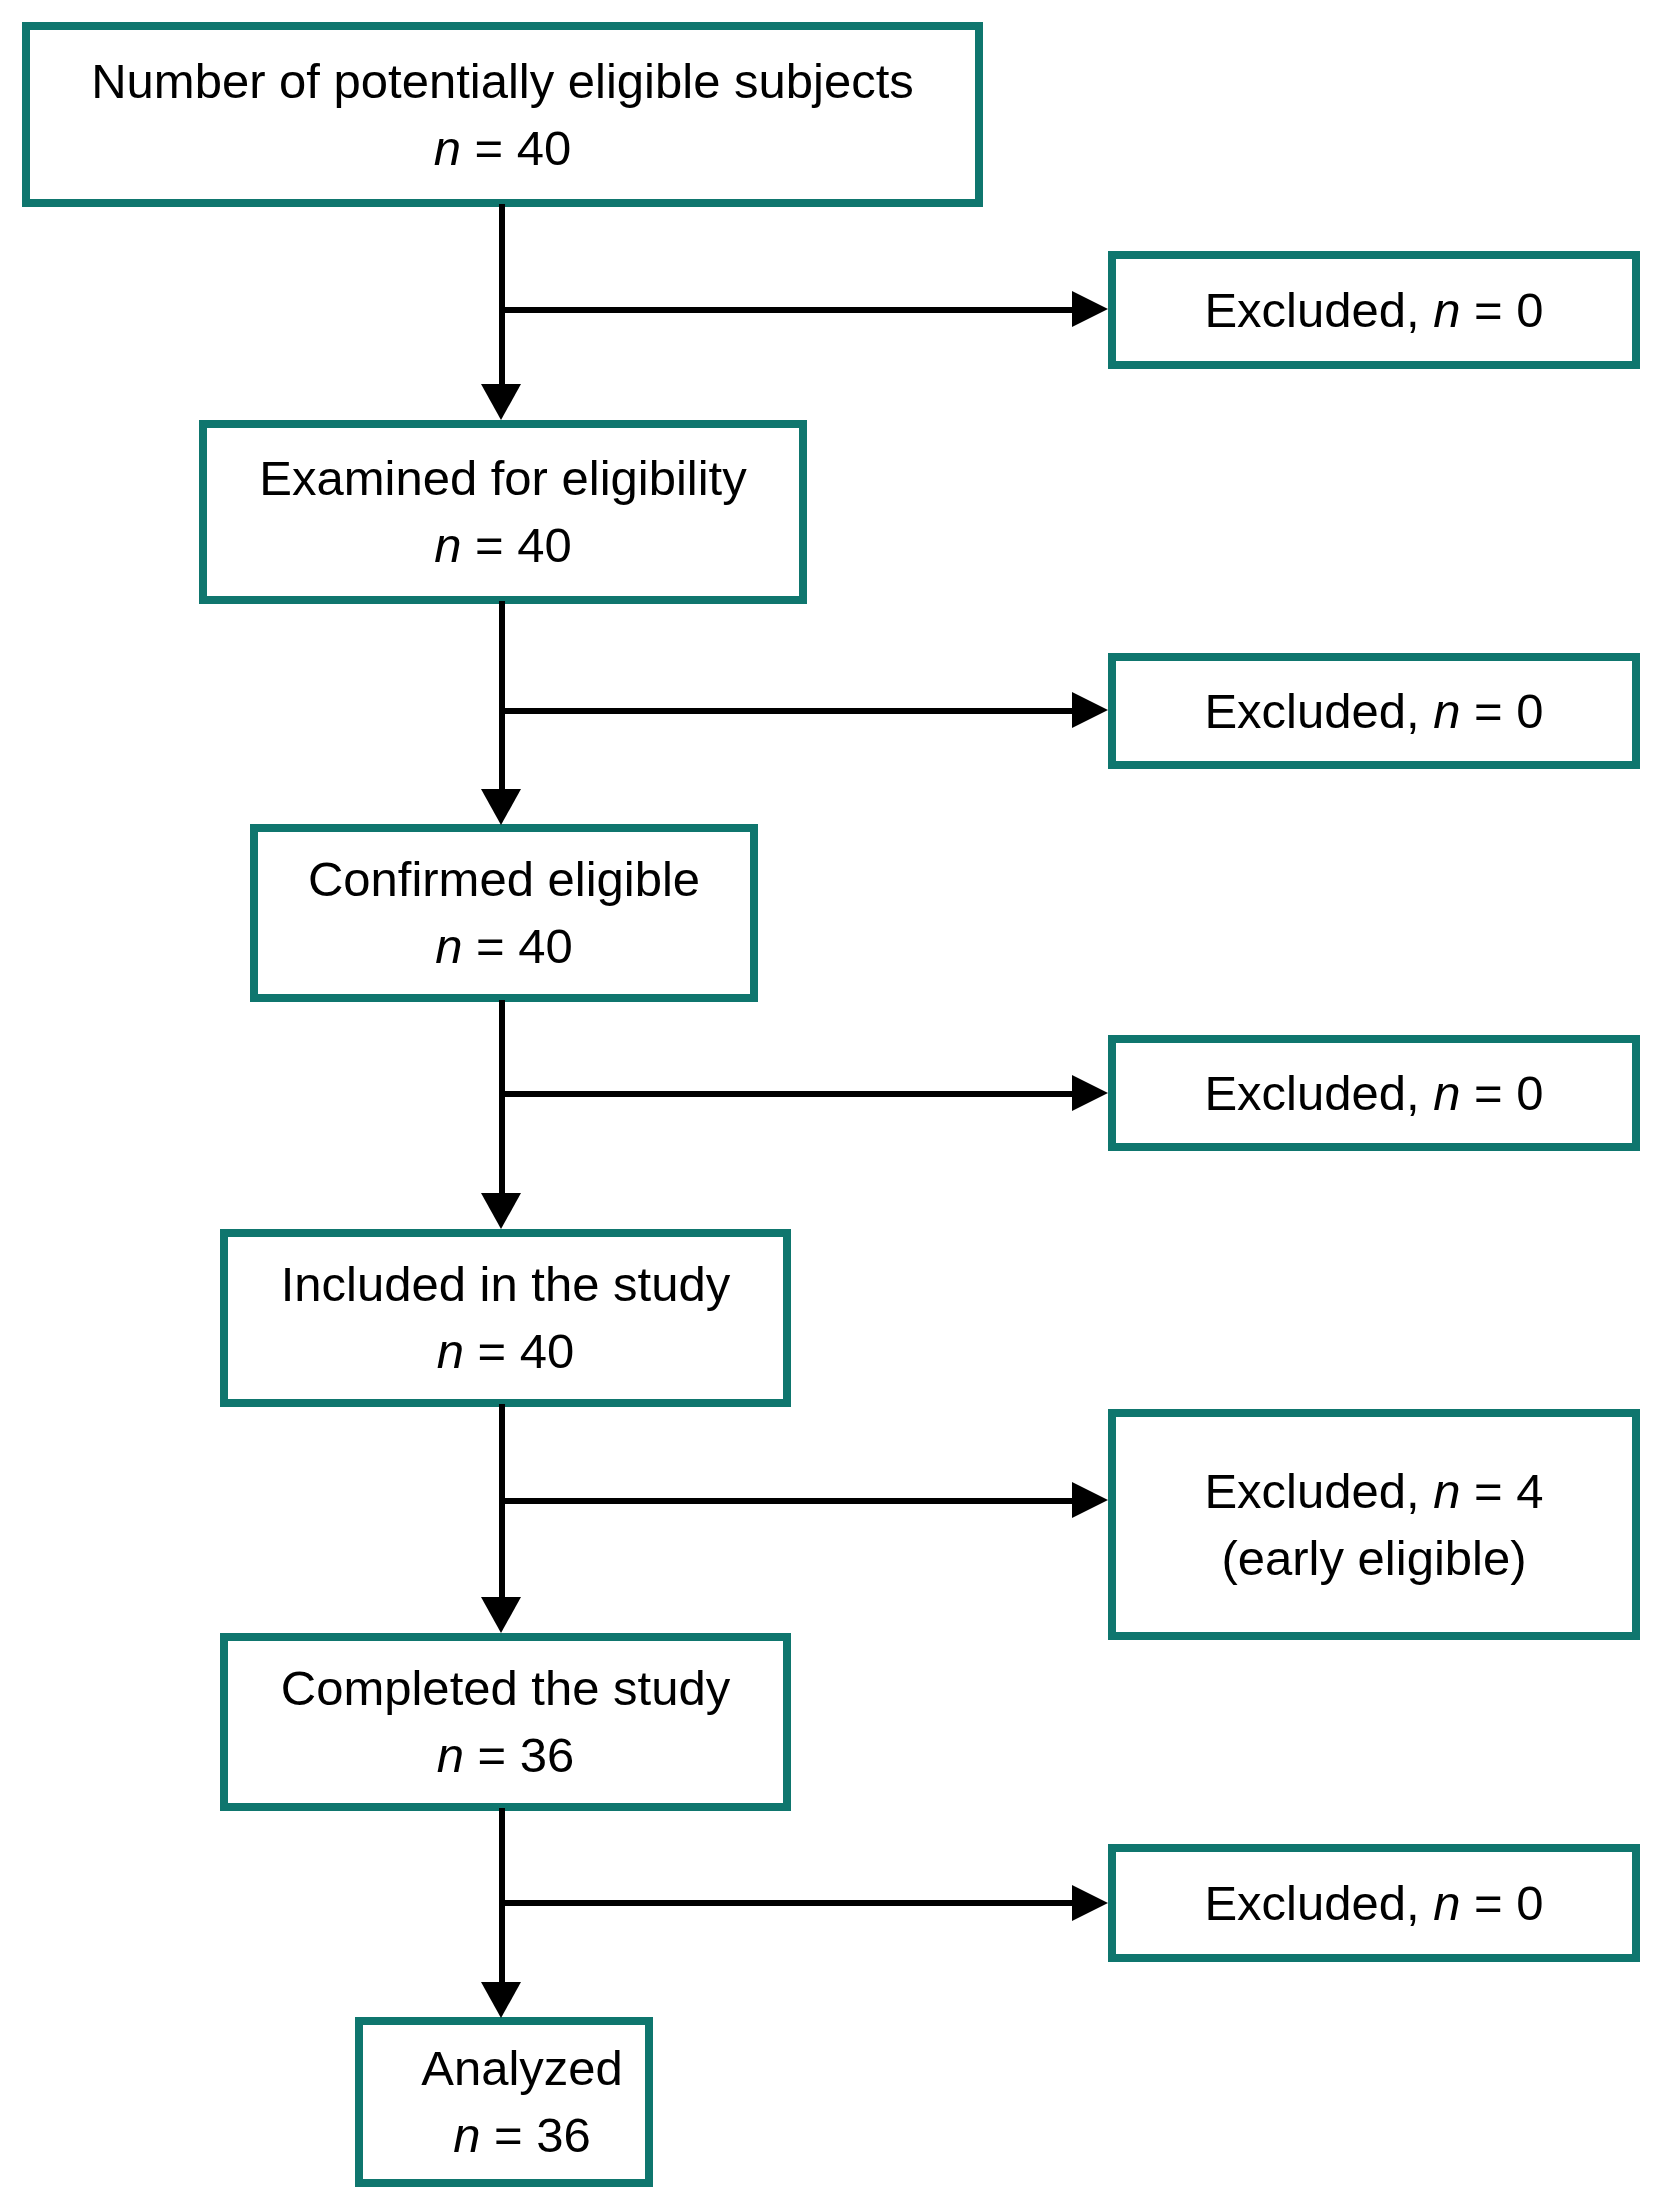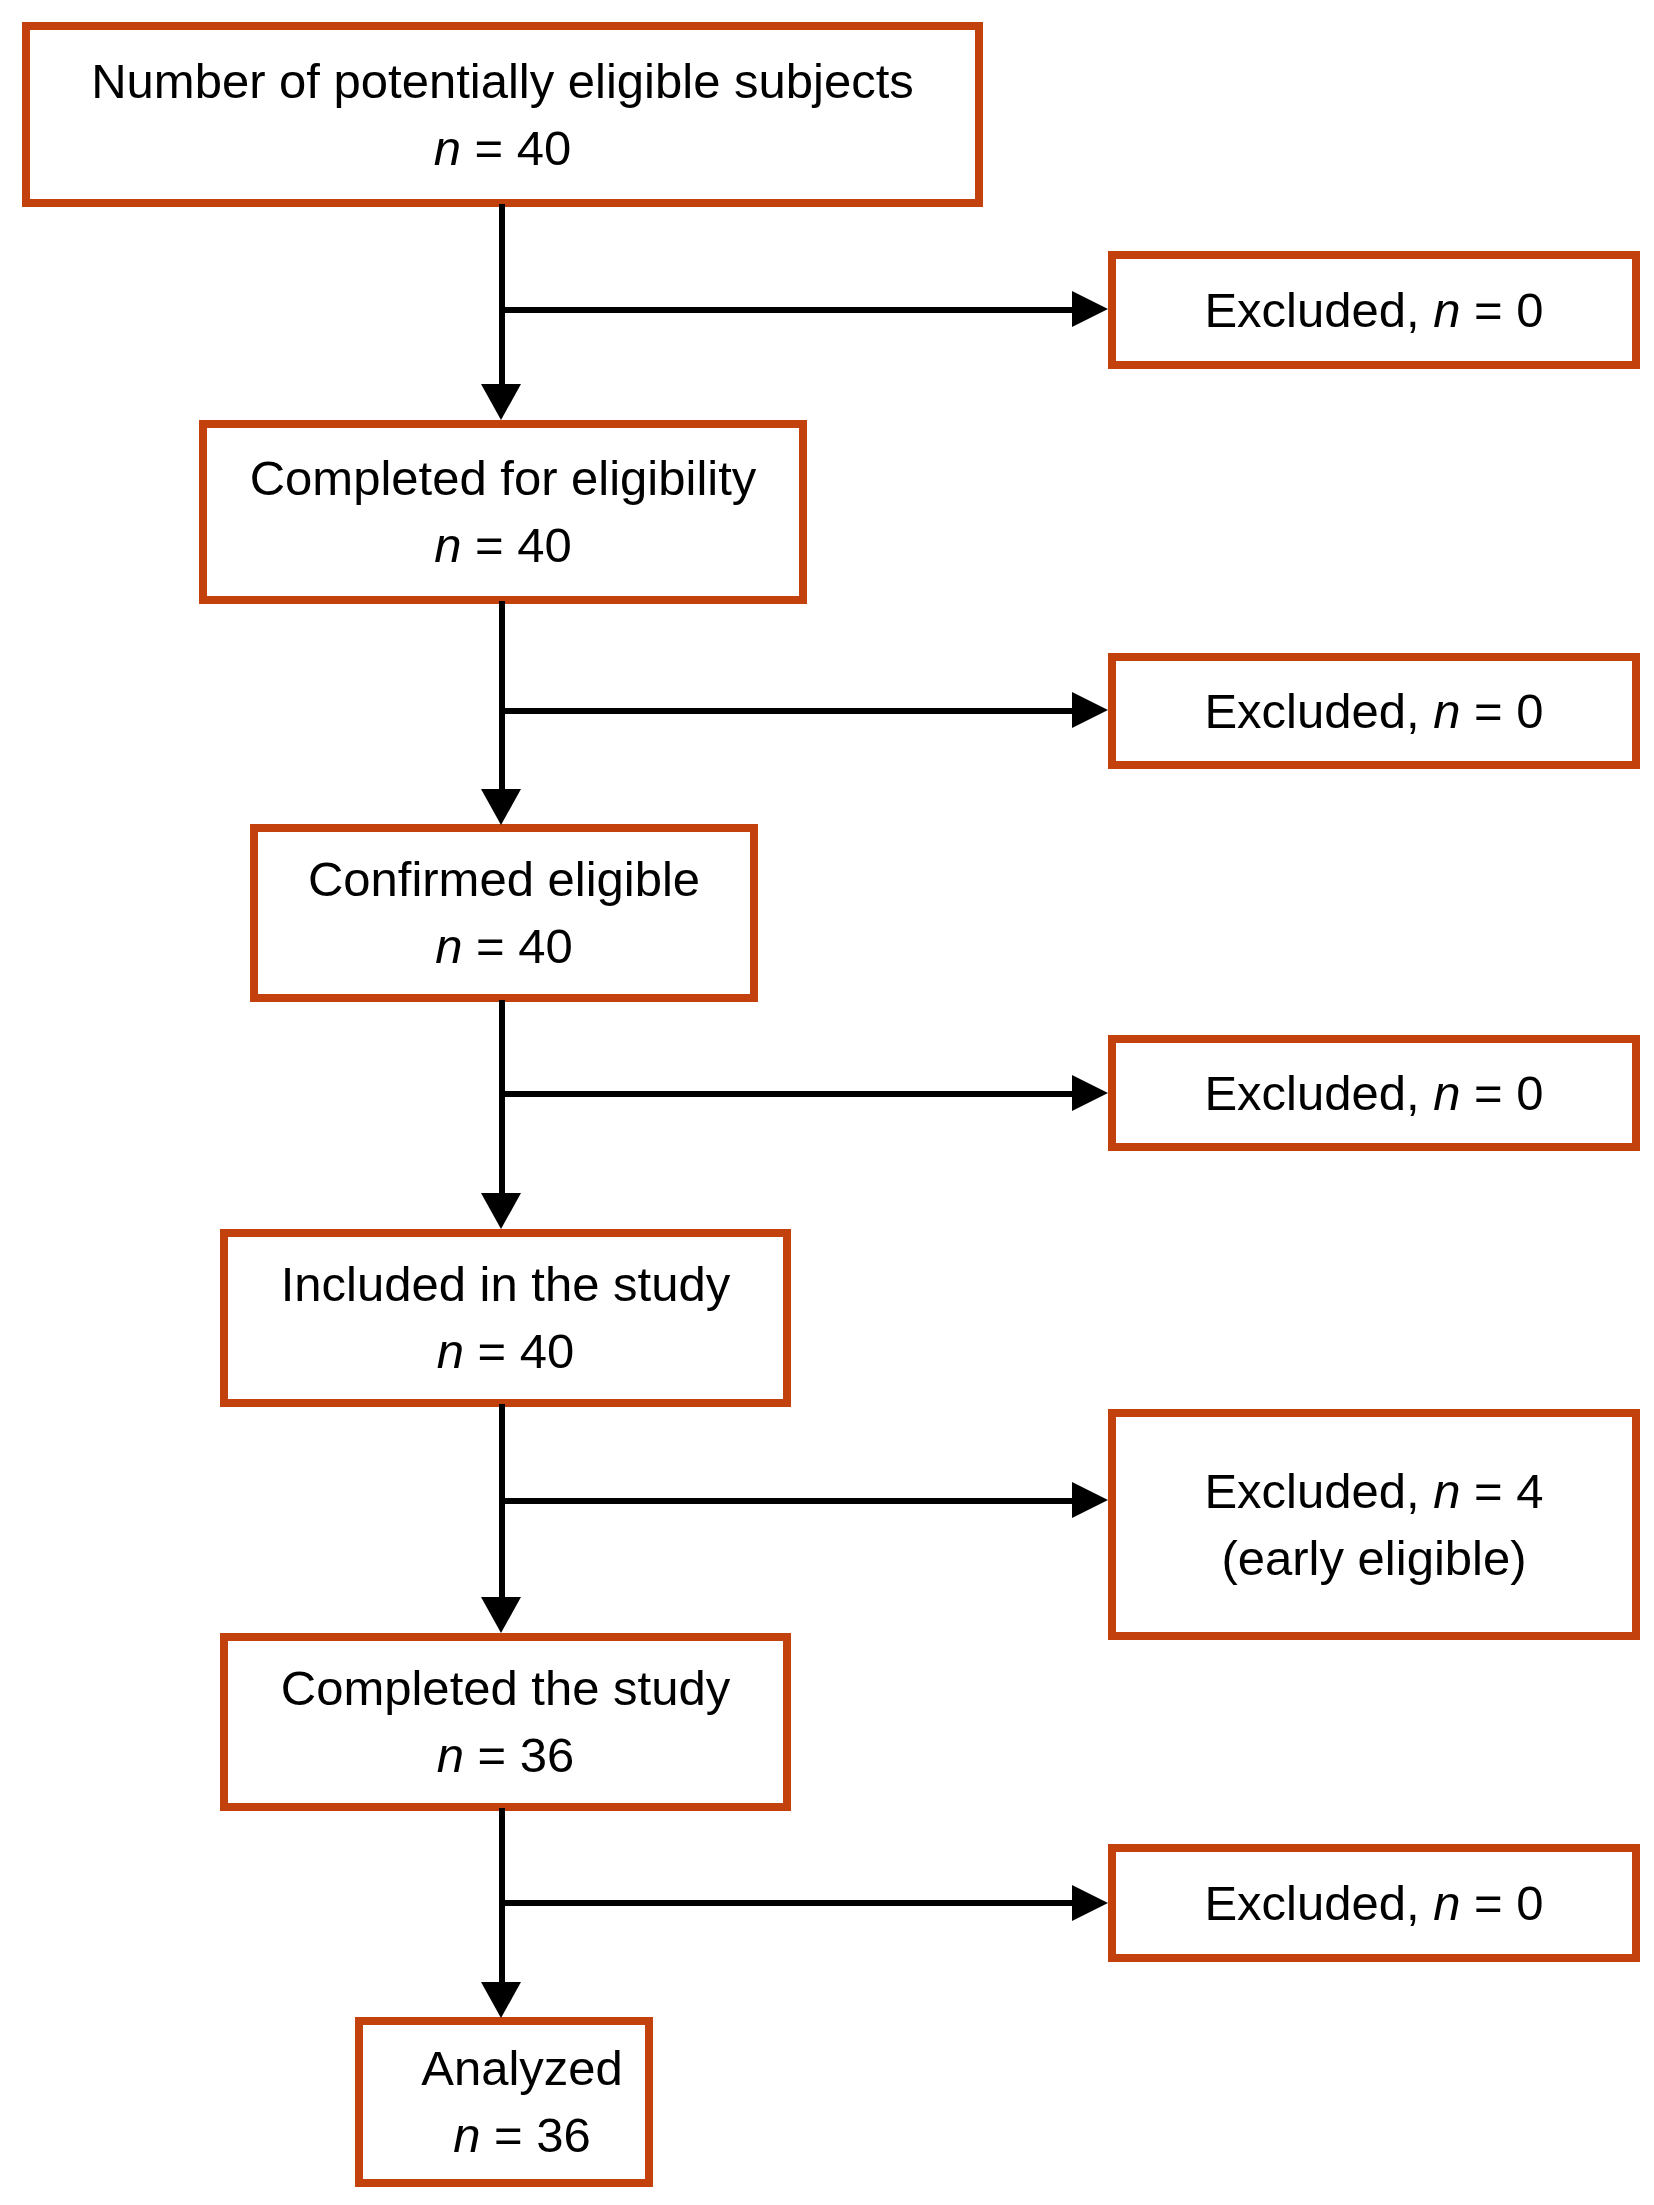--- a/index.html
+++ b/index.html
@@ -13,21 +13,21 @@
     height: 2205px;
     background: #ffffff;
     font-family: "Liberation Sans", "DejaVu Sans", sans-serif;
     color: #000000;
     font-size: 49px;
     line-height: 67px;
   }
   .box {
     position: absolute;
     box-sizing: border-box;
-    border: 8px solid #c2410c;
+    border: 8px solid #0f766e;
     background: #ffffff;
     display: flex;
     flex-direction: column;
     justify-content: center;
     align-items: center;
     text-align: center;
   }
   .box .line {
     white-space: nowrap;
   }
@@ -68,21 +68,21 @@
 <body>
 
 <div id="diagram">
 
   <div class="box" style="left:22px; top:22px; width:961px; height:185px;">
     <div class="line">Number of potentially eligible subjects</div>
     <div class="line"><span class="nsym">n</span><span> = 40</span></div>
   </div>
 
   <div class="box" style="left:199px; top:420px; width:608px; height:184px;">
-    <div class="line">Completed for eligibility</div>
+    <div class="line">Examined for eligibility</div>
     <div class="line"><span class="nsym">n</span><span> = 40</span></div>
   </div>
 
   <div class="box" style="left:250px; top:824px; width:508px; height:178px;justify-content:center;">
     <div class="line">Confirmed eligible</div>
     <div class="line"><span class="nsym">n</span><span> = 40</span></div>
   </div>
 
   <div class="box" style="left:220px; top:1229px; width:571px; height:178px;">
     <div class="line">Included in the study</div>

